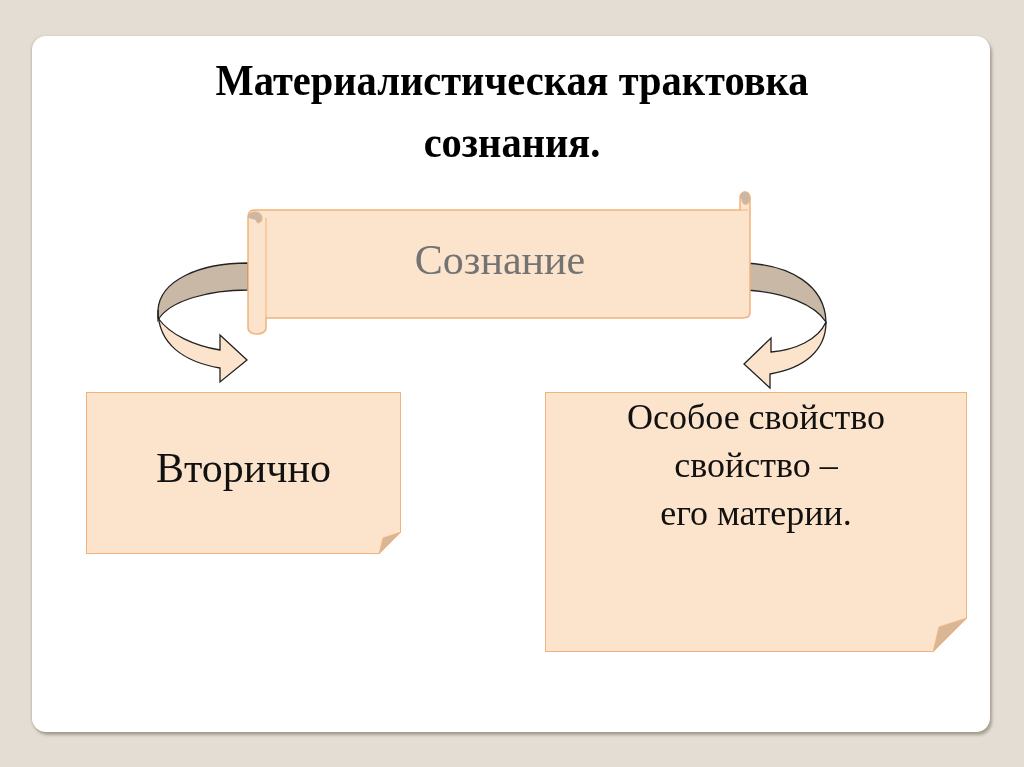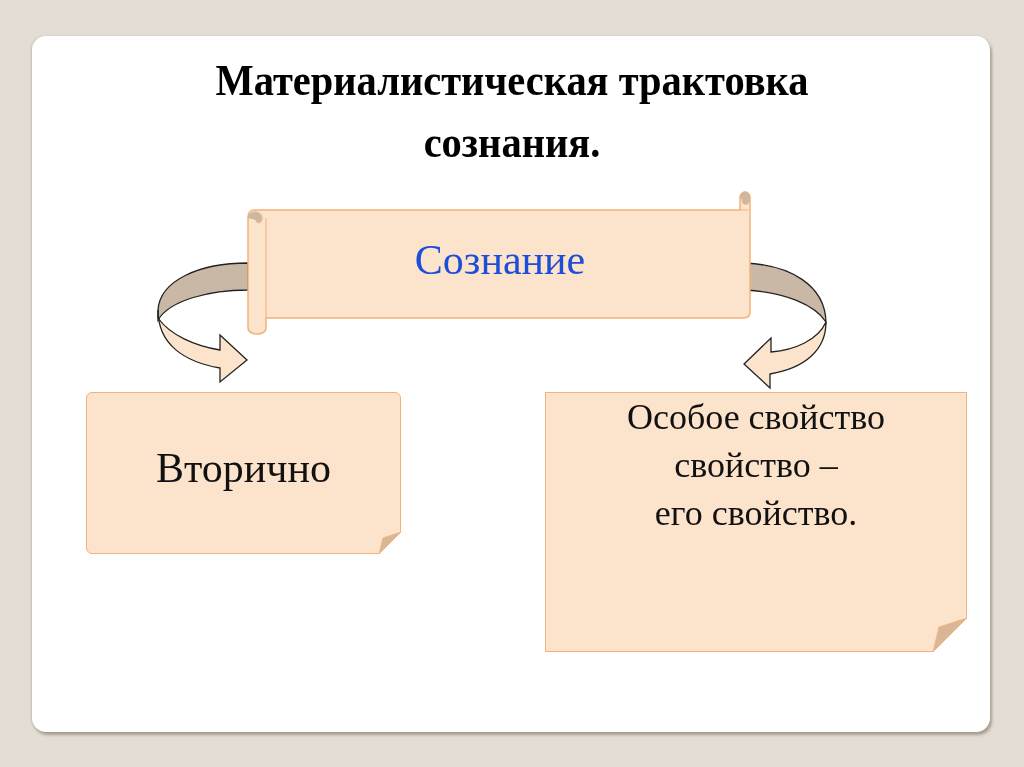--- a/index.html
+++ b/index.html
@@ -26,29 +26,29 @@
   }
   .box {
     position: absolute;
     background: #fce3cb;
     border: 1px solid #f2b27c;
     color: #111;
     font-family: "Liberation Serif", serif;
     text-align: center;
     display: flex; align-items: center; justify-content: center;
   }
-  .box-left { left: 86px; top: 392px; width: 313px; height: 160px; font-size: 42px; border-radius: 6px; }
+  .box-left { left: 86px; top: 392px; width: 313px; height: 160px; font-size: 42px; }
   .box-right { left: 545px; top: 392px; width: 420px; height: 258px; font-size: 36px; line-height: 48px; align-items: flex-start; }
   .box-right .txt { width: 330px; }
   .box-left .txt { margin-top: -10px; }
   .fold { position: absolute; right: -1px; bottom: -1px; }
   svg.overlay { position: absolute; left: 0; top: 0; }
   .scroll-text {
     position: absolute; left: 250px; top: 236px; width: 500px;
-    text-align: center; font-size: 42px; color: #1d4ed8;
+    text-align: center; font-size: 42px; color: #737373;
   }
 </style>
 </head>
 <body>
 
 <div class="slide"></div>
 
 <div class="title">
   <div>Материалистическая трактовка</div>
   <div>сознания.</div>
@@ -82,19 +82,19 @@
   <svg class="fold" width="22" height="22">
     <path d="M22,0 L22,22 L0,22 Z" fill="#ffffff"></path>
     <path d="M22,0 L0,22 L4,6 Z" fill="#d9b796" stroke="#f2b27c" stroke-width="0.8"></path>
   </svg>
 </div>
 
 <div class="box box-right">
   <div class="txt">
     <div>Особое свойство</div>
     <div>свойство –</div>
-    <div>его свойство.</div>
+    <div>его материи.</div>
   </div>
   <svg class="fold" width="34" height="34">
     <path d="M34,0 L34,34 L0,34 Z" fill="#ffffff"></path>
     <path d="M34,0 L0,34 L6,9 Z" fill="#d9b796" stroke="#f2b27c" stroke-width="0.8"></path>
   </svg>
 </div>
 
 </body></html>

